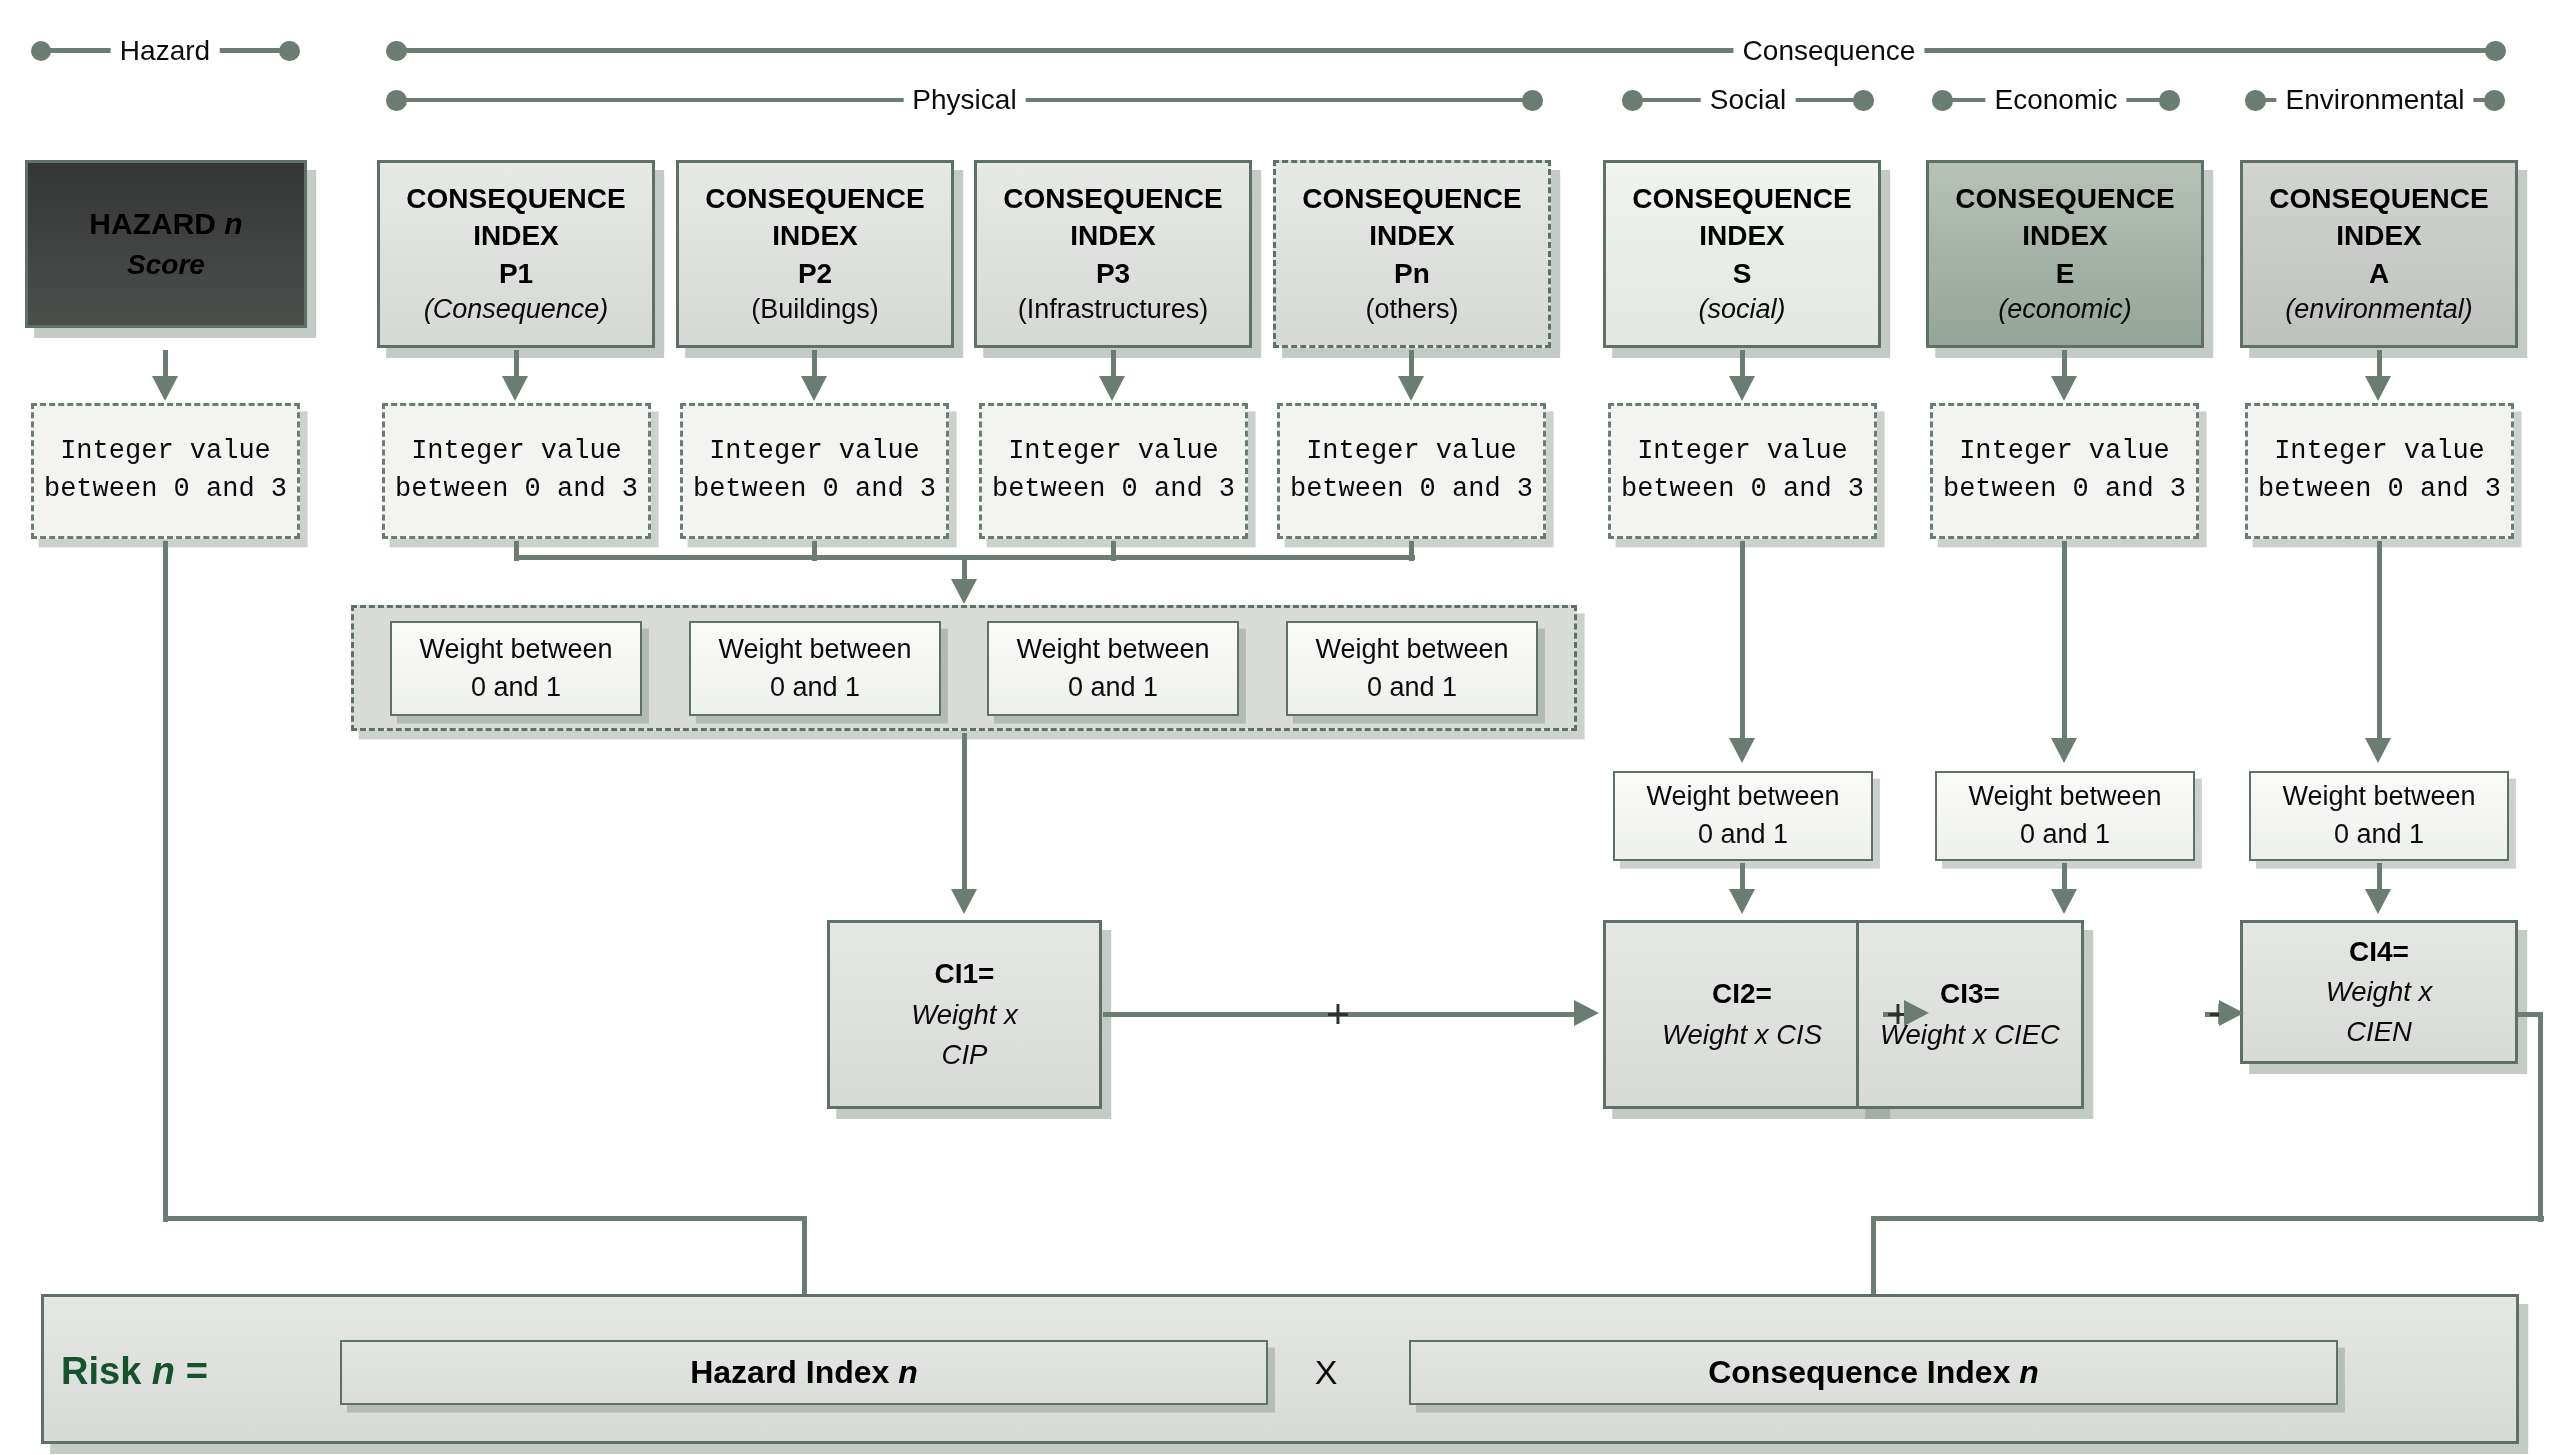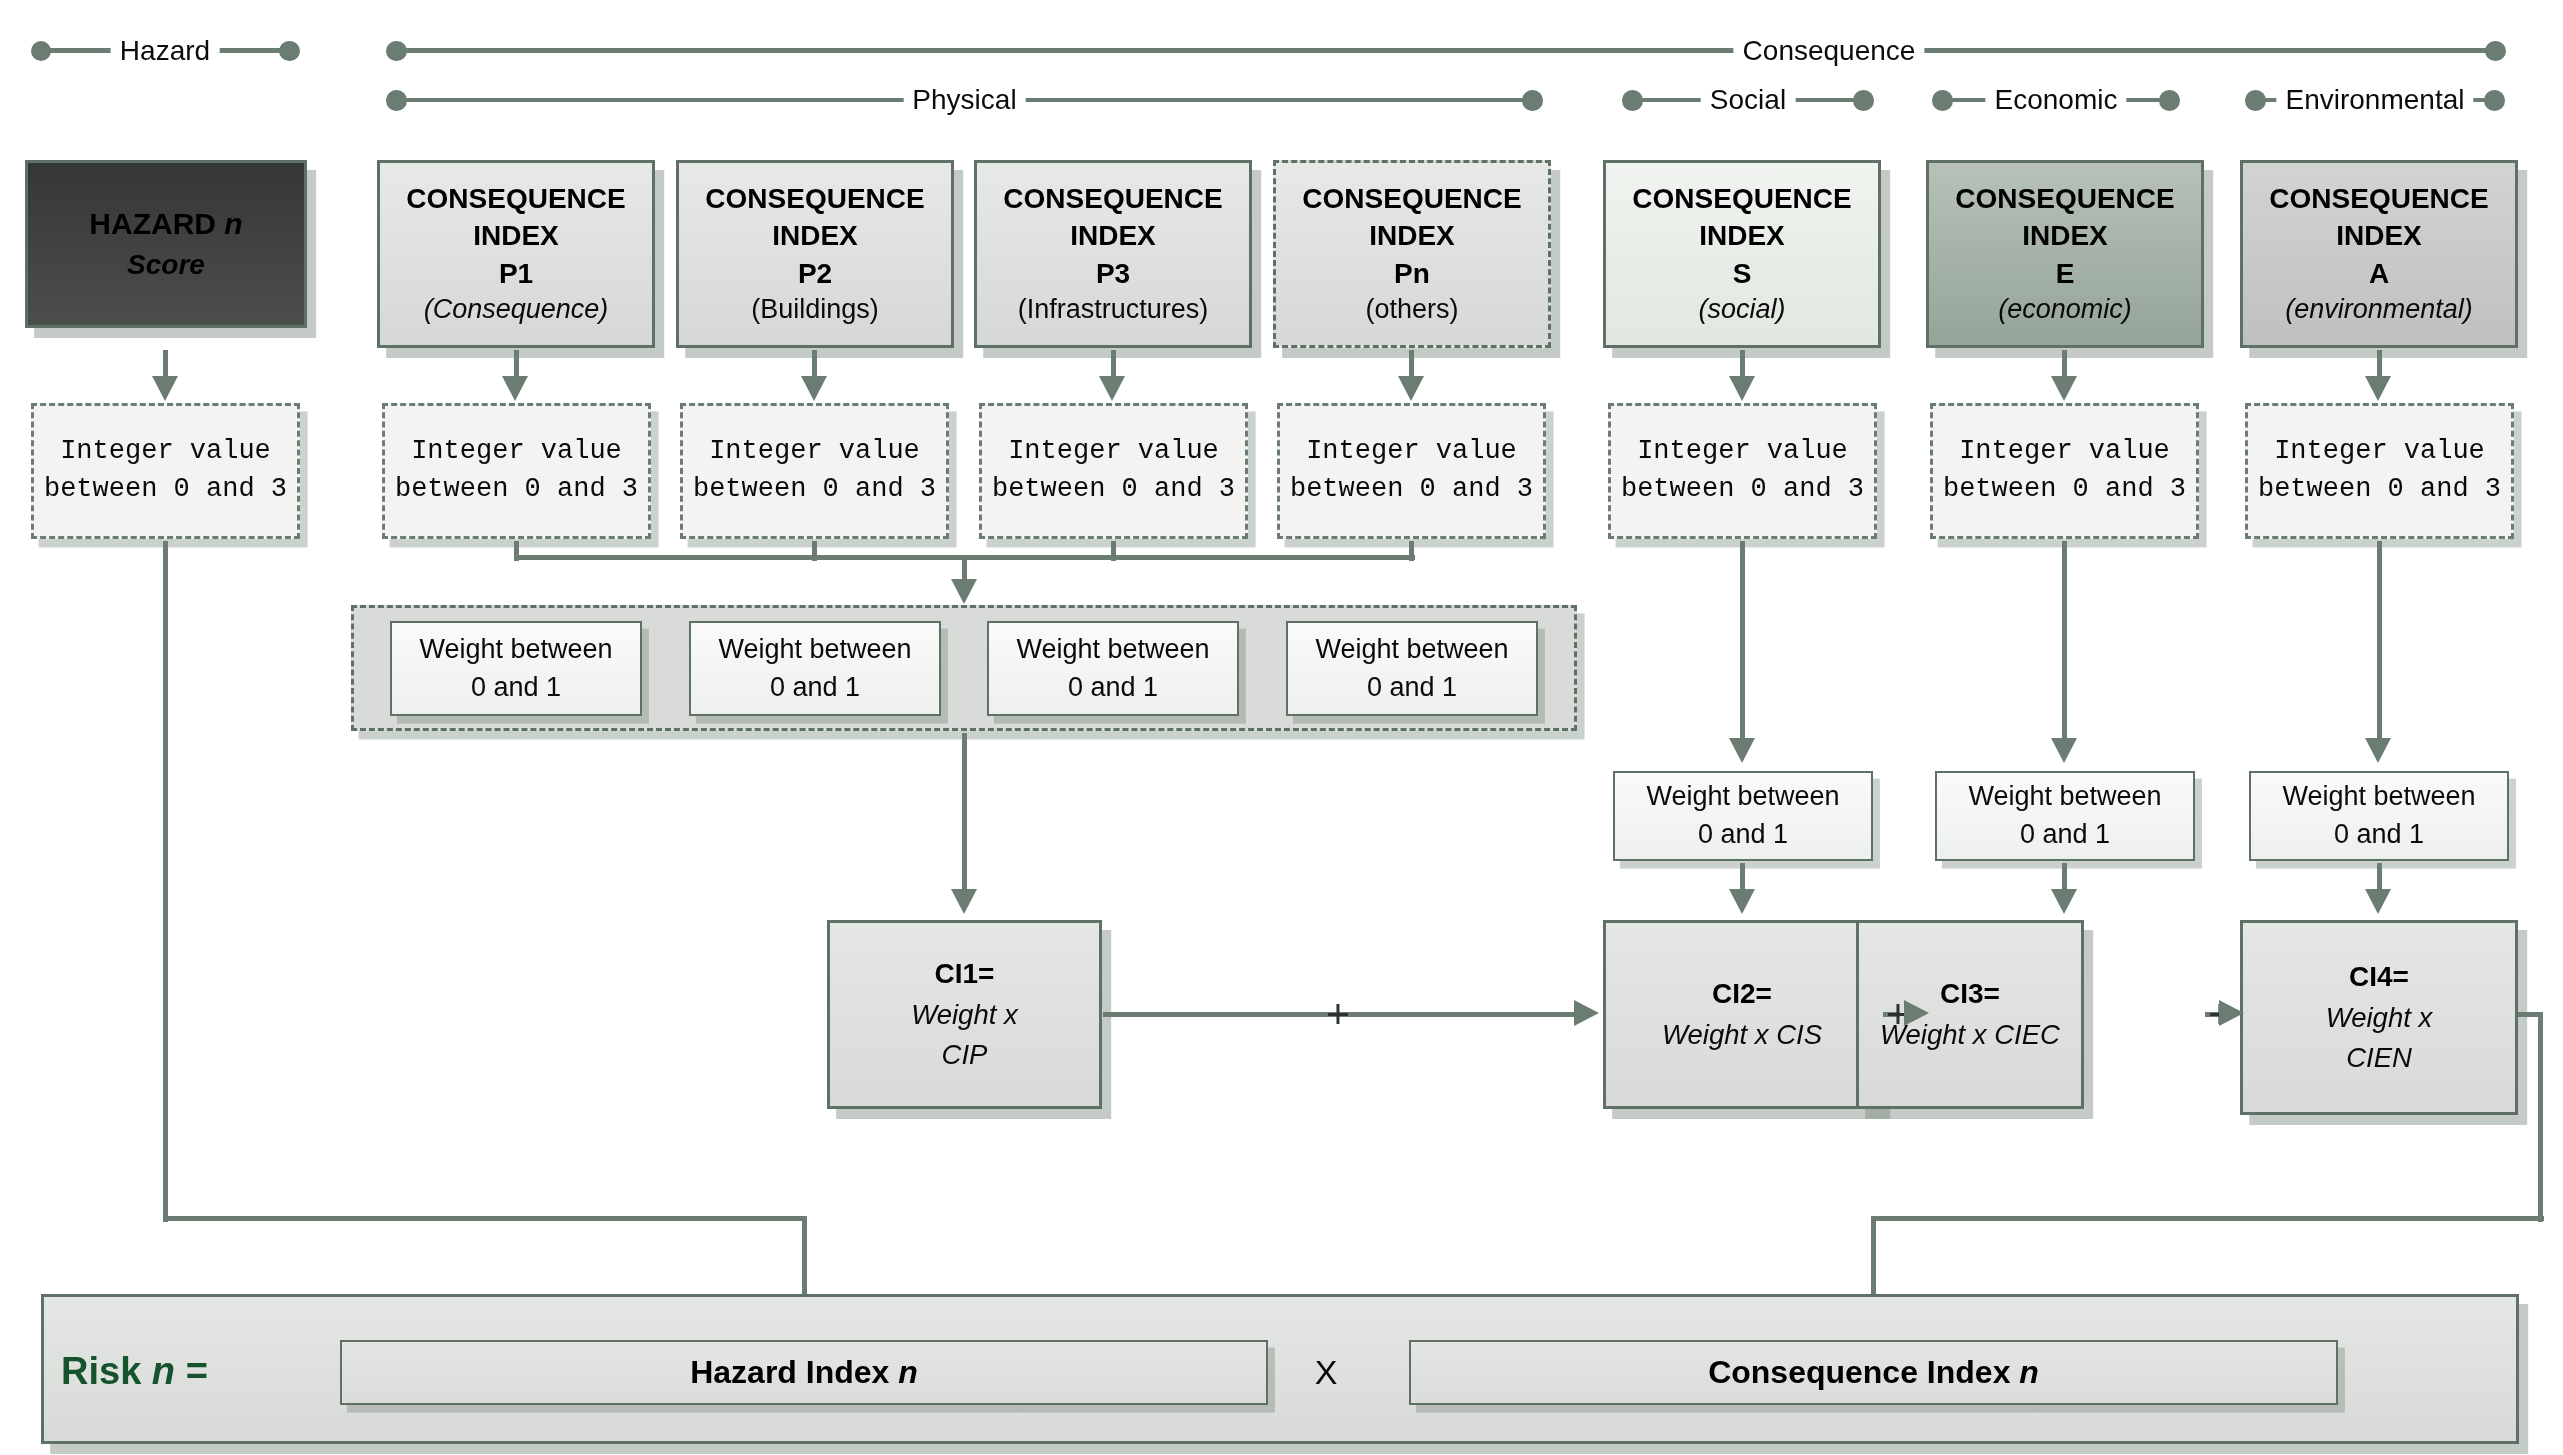--- a/index.html
+++ b/index.html
@@ -285,21 +285,21 @@
     <div class="cif">CIP</div>
   </div>
   <div class="cibox" style="left:1603px;top:920px;width:278px;height:189px;">
     <div class="cit">CI2=</div>
     <div class="cif">Weight x CIS</div>
   </div>
   <div class="cibox" style="left:1856px;top:920px;width:228px;height:189px;">
     <div class="cit">CI3=</div>
     <div class="cif">Weight x CIEC</div>
   </div>
-  <div class="cibox" style="left:2240px;top:920px;width:278px;height:195px;">
+  <div class="cibox" style="left:2240px;top:920px;width:278px;height:144px;">
     <div class="cit">CI4=</div>
     <div class="cif">Weight x</div>
     <div class="cif">CIEN</div>
   </div>
 
   <div class="line" style="left:1103px;top:1012px;width:473px;height:5.3px;"></div>
   <div class="ah-right" style="left:1574px;top:1000px;"></div>
   <span class="plus" style="left:1338px;top:1014px;">+</span>
 
   <div class="line" style="left:1883px;top:1012px;width:17px;height:5.3px;"></div>

